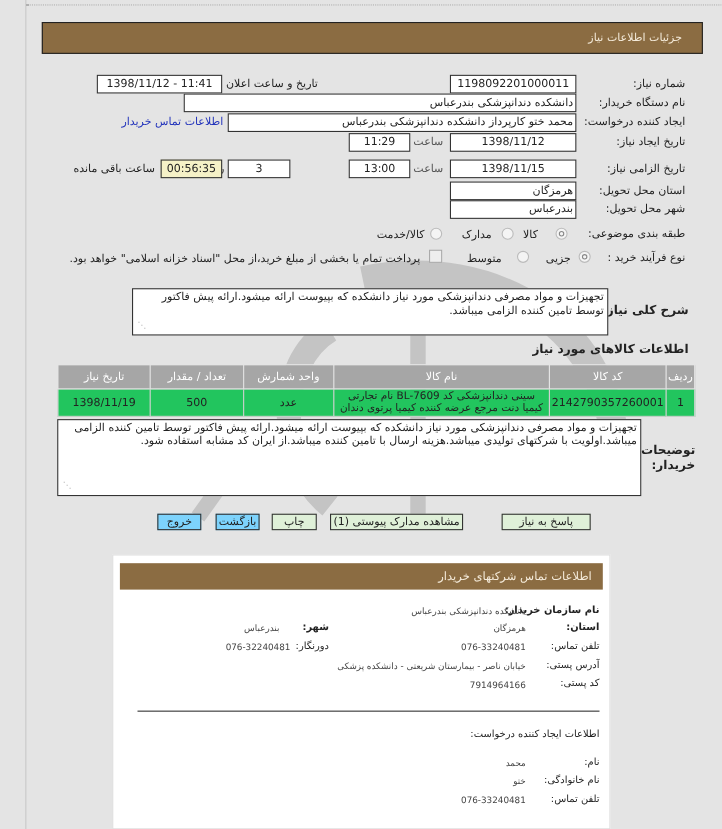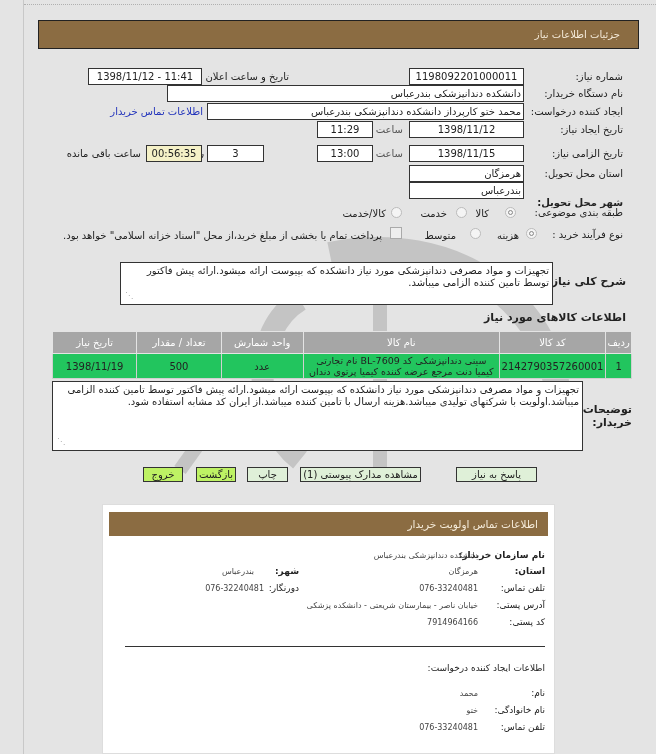--- a/index.html
+++ b/index.html
@@ -49,21 +49,21 @@
     background:#a6a6a6; color:#fff; font-weight:normal; height:19px; border:1px solid #e4e4e4;
   }
   table.items td {
     background:#22c55e; border:1px solid #d0d0d0; text-align:center; height:22px; line-height:11px;
   }
   .btn {
     position:absolute; height:15px; border:1px solid #333; box-sizing:border-box;
     font-size:10px; text-align:center; line-height:13px; direction:rtl; cursor:pointer;
   }
   .btn.green { background:#dff0d8; }
-  .btn.pink { background:#bef264; }
+  .btn.pink { background:#7dd3fc; }
   .card {
     position:absolute; left:102px; top:504px; width:453px; height:250px; background:#fff;
     border:1px solid #ddd; box-sizing:border-box;
   }
   .card-head {
     position:absolute; left:6px; top:7px; width:439px; height:24px;
     background:#8b6c42; color:#f4ead9; direction:rtl; line-height:24px; padding-right:10px;
     box-sizing:border-box; font-size:10.5px;
   }
   .cl { position:absolute; direction:rtl; white-space:nowrap; font-size:9px; color:#222; }
@@ -113,34 +113,34 @@
 <div class="lbl" style="right:253px;top:148px;color:#555;">ساعت</div>
 <div class="box c" style="left:317px;top:145px;width:56px;">13:00</div>
 <div class="box c" style="left:207px;top:145px;width:57px;">3</div>
 <div class="lbl" style="right:452px;top:148px;">روز و</div>
 <div class="box c yellow" style="left:146px;top:145px;width:56px;">00:56:35</div>
 <div class="lbl" style="right:515px;top:148px;">ساعت باقی مانده</div>
 
 <div class="lbl" style="right:33px;top:168px;">استان محل تحویل:</div>
 <div class="box r" style="left:409px;top:165px;width:115px;">هرمزگان</div>
 
-<div class="lbl" style="right:33px;top:197px;font-weight:bold;">شهر محل تحویل:</div>
+<div class="lbl" style="right:33px;top:185px;">شهر محل تحویل:</div>
 <div class="box r" style="left:409px;top:182px;width:115px;">بندرعباس</div>
 
 <div class="lbl" style="right:33px;top:207px;">طبقه بندی موضوعی:</div>
 <div class="radio on" style="left:505px;top:207px;"></div>
 <div class="lbl" style="right:167px;top:208px;">کالا</div>
 <div class="radio" style="left:456px;top:207px;"></div>
-<div class="lbl" style="right:209px;top:208px;">خدمت</div>
+<div class="lbl" style="right:209px;top:208px;">مدارک</div>
 <div class="radio" style="left:391px;top:207px;"></div>
 <div class="lbl" style="right:270px;top:208px;">کالا/خدمت</div>
 
 <div class="lbl" style="right:33px;top:229px;">نوع فرآیند خرید :</div>
 <div class="radio on" style="left:526px;top:228px;"></div>
-<div class="lbl" style="right:137px;top:230px;">هزینه</div>
+<div class="lbl" style="right:137px;top:230px;">جزیی</div>
 <div class="radio" style="left:470px;top:228px;"></div>
 <div class="lbl" style="right:200px;top:230px;">متوسط</div>
 <div class="checkbox" style="left:390px;top:227px;"></div>
 <div class="lbl" style="right:274px;top:230px;">پرداخت تمام یا بخشی از مبلغ خرید،از محل "اسناد خزانه اسلامی" خواهد بود.</div>
 
 <div class="bold-lbl" style="right:30px;top:275px;">شرح کلی نیاز:</div>
 <div class="textarea" style="left:120px;top:262px;width:433px;height:43px;">
   <span>تجهیزات و مواد مصرفی دندانپزشکی مورد نیاز دانشکده که بپیوست ارائه میشود.ارائه پیش فاکتور توسط تامین کننده الزامی میباشد.</span>
   <span class="resize">⋰</span>
 </div>
@@ -176,21 +176,21 @@
 </div>
 
 <div class="btn green" style="left:456px;top:467px;width:81px;">پاسخ به نیاز</div>
 <div class="btn green" style="left:300px;top:467px;width:121px;">مشاهده مدارک پیوستی (1)</div>
 <div class="btn green" style="left:247px;top:467px;width:41px;">چاپ</div>
 <div class="btn pink" style="left:196px;top:467px;width:40px;">بازگشت</div>
 <div class="btn pink" style="left:143px;top:467px;width:40px;">خروج</div>
 
 <div class="card">
   <div class="card-head">
-    <span>اطلاعات تماس اولویت خریدار</span>
+    <span>اطلاعات تماس شرکتهای خریدار</span>
   </div>
 
   <div class="cl" style="right:9px;top:45px;font-weight:bold;">نام سازمان خریدار:</div>
   <div class="cv" style="right:76px;top:46px;">دانشکده دندانپزشکی بندرعباس</div>
 
   <div class="cl" style="right:9px;top:61px;font-weight:bold;">استان:</div>
   <div class="cv" style="right:76px;top:62px;">هرمزگان</div>
   <div class="cl" style="right:255px;top:61px;font-weight:bold;">شهر:</div>
   <div class="cv" style="right:300px;top:62px;">بندرعباس</div>
 

